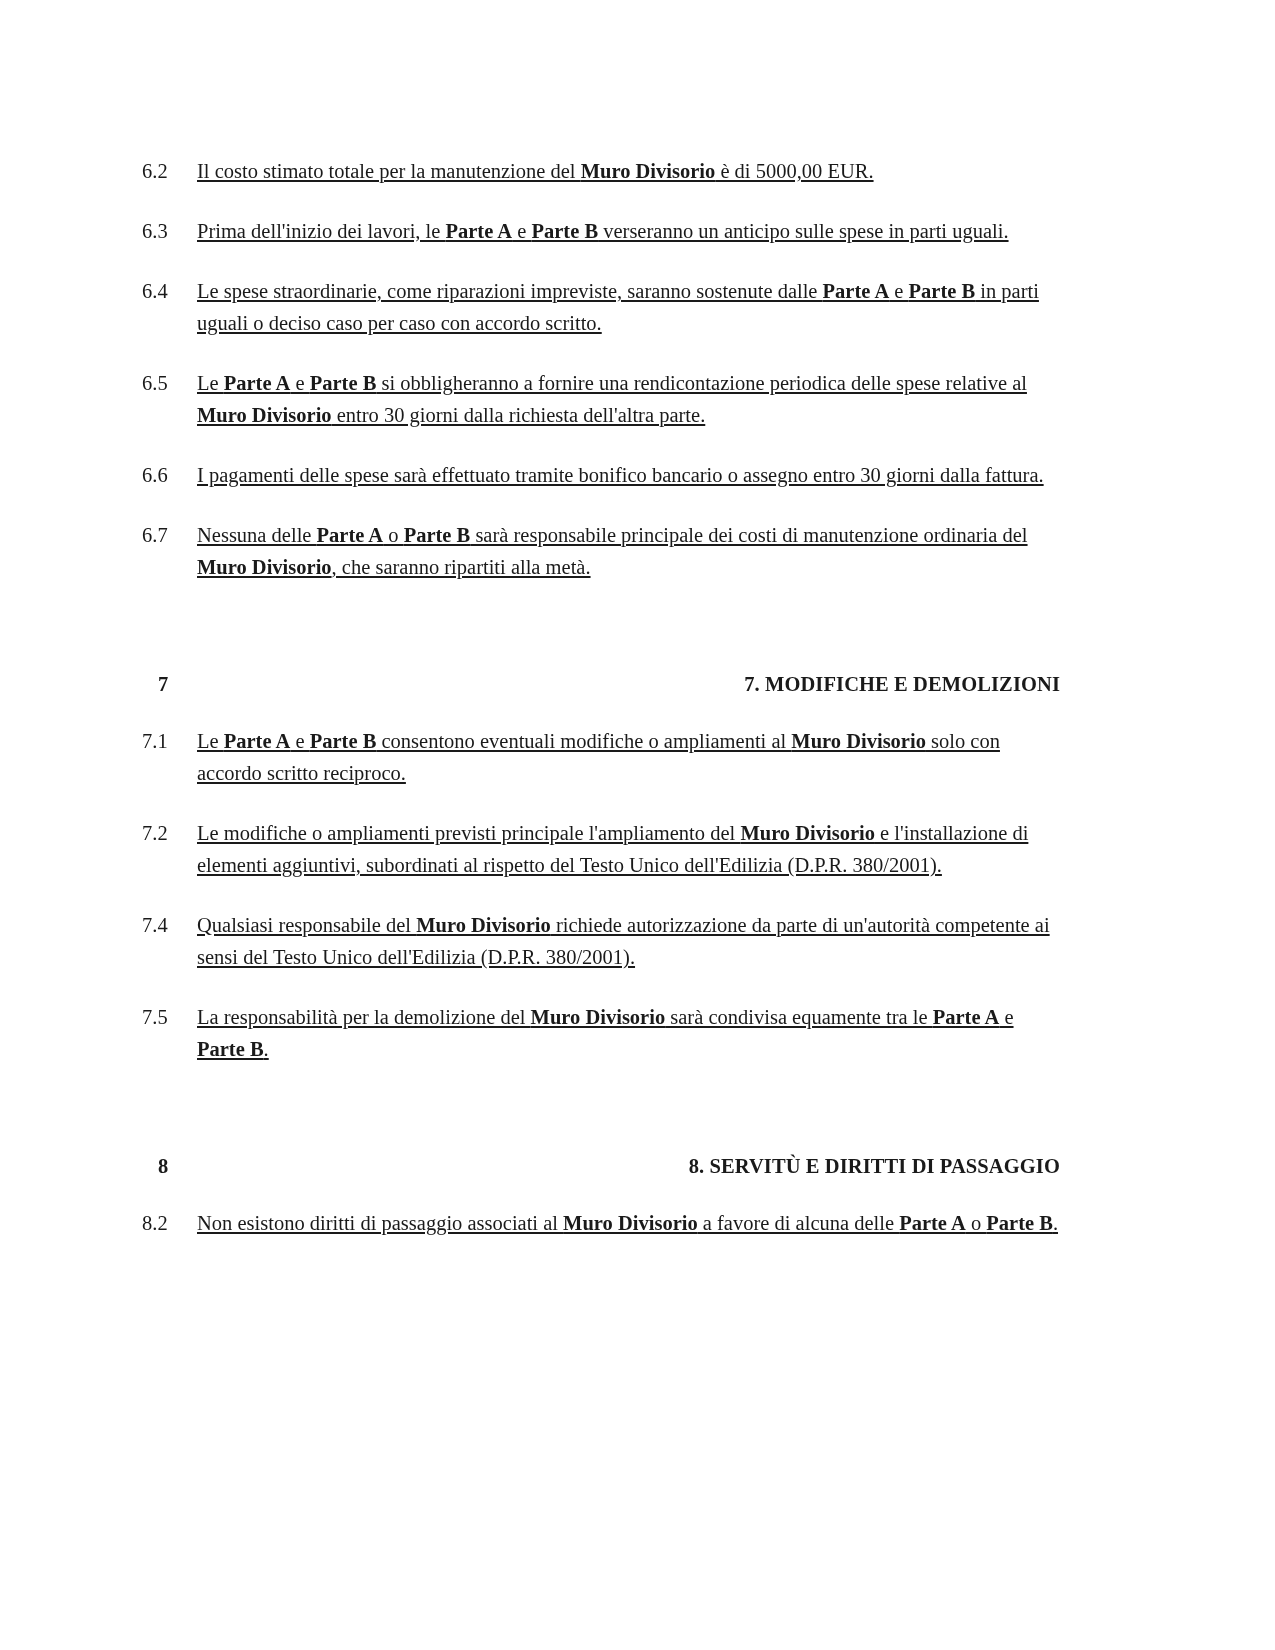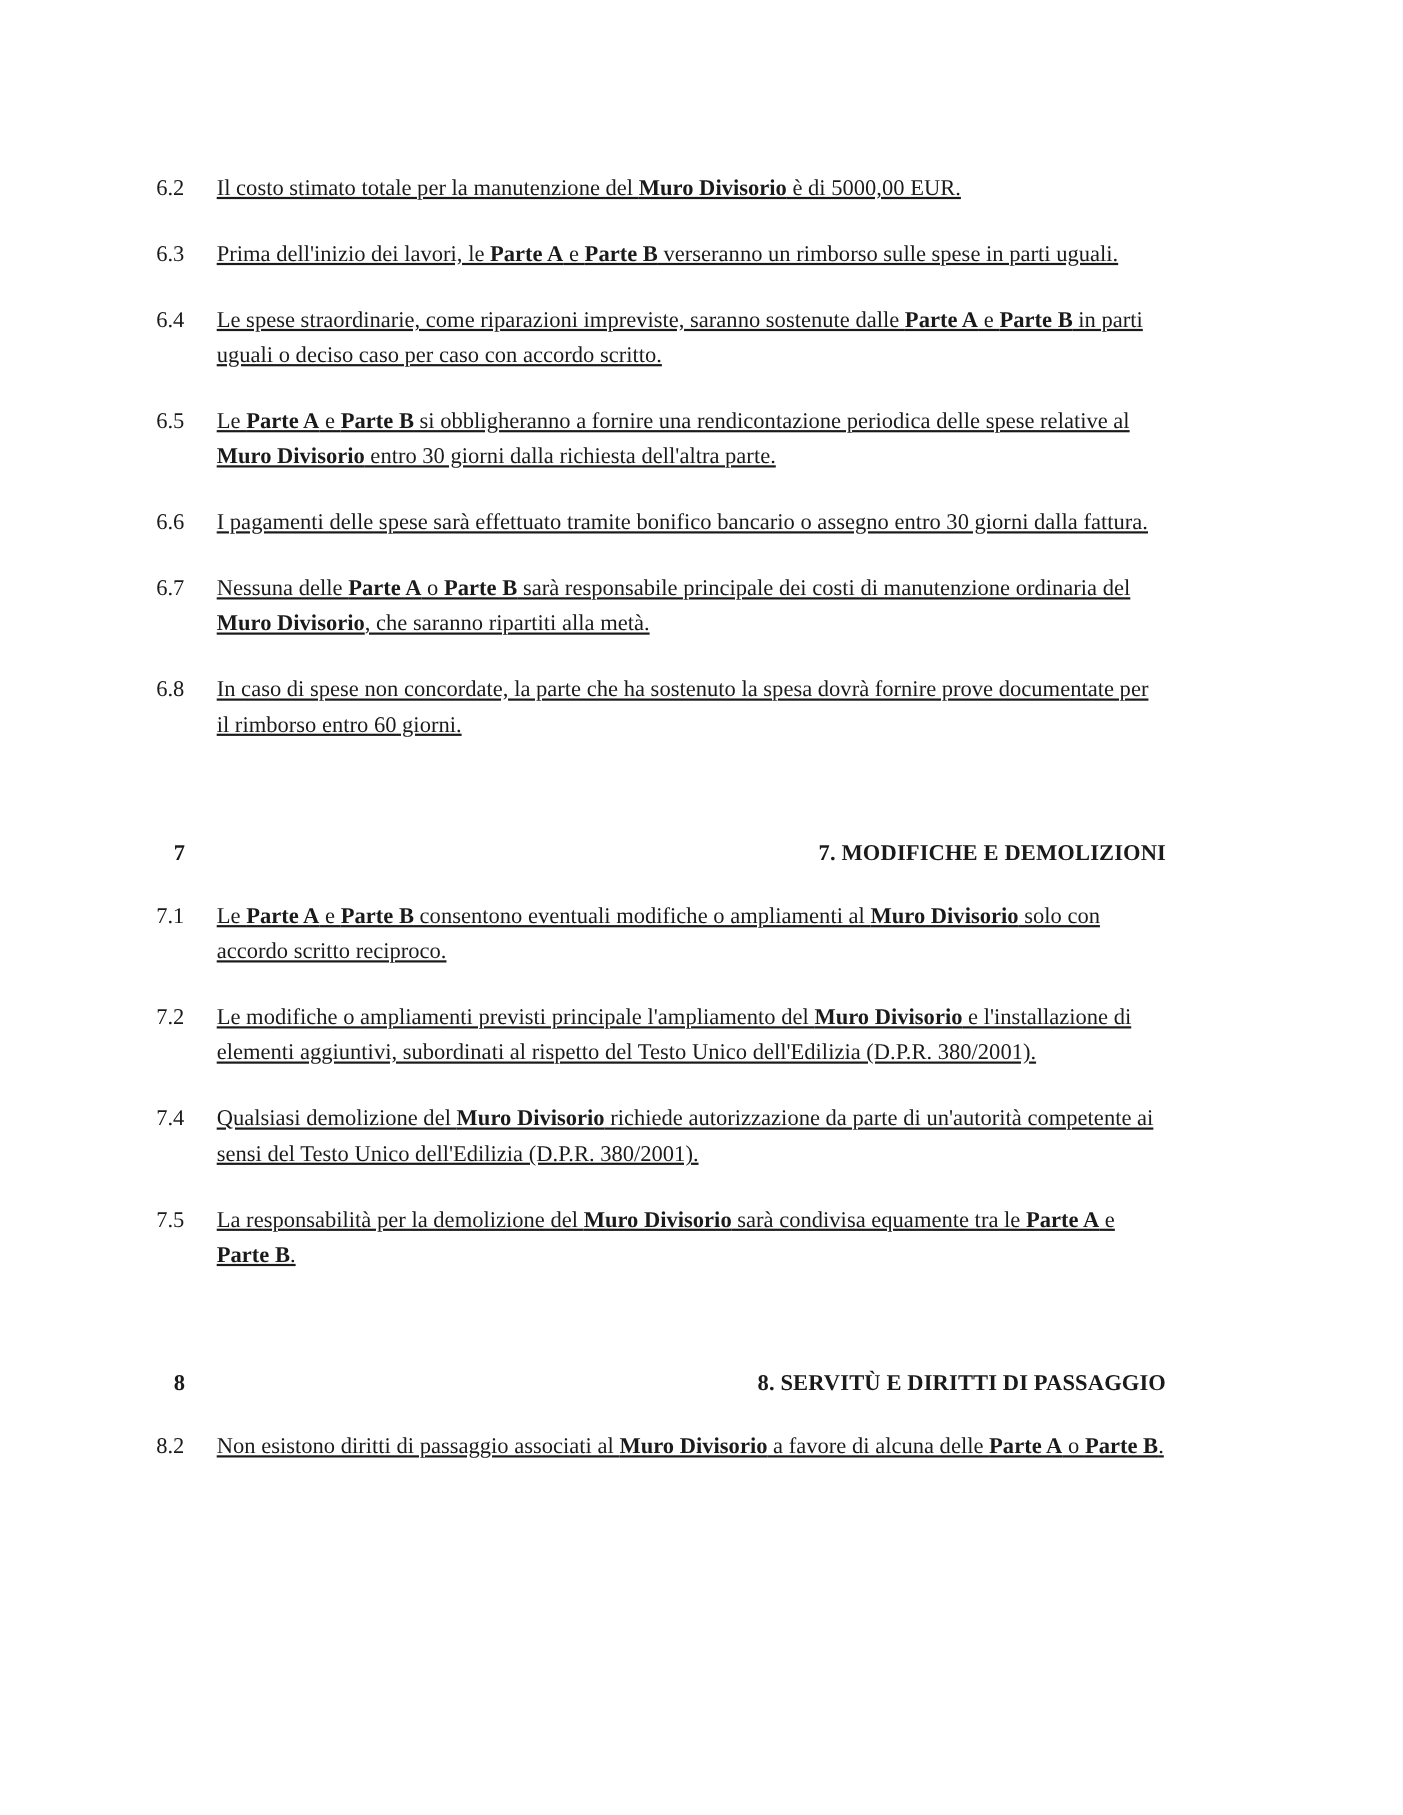--- a/index.html
+++ b/index.html
@@ -85,58 +85,54 @@
 <body>
 
 <div class="page">
   <div class="doc-body" id="doc-body">
       <div class="clause">
         <div class="num">6.2</div>
         <div class="txt"><span>Il costo stimato totale per la manutenzione del </span><b>Muro Divisorio</b><span> è di 5000,00 EUR.</span></div>
       </div>
       <div class="clause">
         <div class="num">6.3</div>
-        <div class="txt"><span>Prima dell'inizio dei lavori, le </span><b>Parte A</b><span> e </span><b>Parte B</b><span> verseranno un rimborso sulle spese in parti uguali.</span></div>
+        <div class="txt"><span>Prima dell'inizio dei lavori, le </span><b>Parte A</b><span> e </span><b>Parte B</b><span> verseranno un anticipo sulle spese in parti uguali.</span></div>
       </div>
       <div class="clause">
         <div class="num">6.4</div>
         <div class="txt"><span>Le spese straordinarie, come riparazioni impreviste, saranno sostenute dalle </span><b>Parte A</b><span> e </span><b>Parte B</b><span> in parti uguali o deciso caso per caso con accordo scritto.</span></div>
       </div>
       <div class="clause">
         <div class="num">6.5</div>
         <div class="txt"><span>Le </span><b>Parte A</b><span> e </span><b>Parte B</b><span> si obbligheranno a fornire una rendicontazione periodica delle spese relative al </span><b>Muro Divisorio</b><span> entro 30 giorni dalla richiesta dell'altra parte.</span></div>
       </div>
       <div class="clause">
         <div class="num">6.6</div>
         <div class="txt"><span>I pagamenti delle spese sarà effettuato tramite bonifico bancario o assegno entro 30 giorni dalla fattura.</span></div>
       </div>
       <div class="clause">
         <div class="num">6.7</div>
         <div class="txt"><span>Nessuna delle </span><b>Parte A</b><span> o </span><b>Parte B</b><span> sarà responsabile principale dei costi di manutenzione ordinaria del </span><b>Muro Divisorio</b><span>, che saranno ripartiti alla metà.</span></div>
       </div>
-      <div class="clause">
-        <div class="num">6.8</div>
-        <div class="txt"><span>In caso di spese non concordate, la parte che ha sostenuto la spesa dovrà fornire prove documentate per il rimborso entro 60 giorni.</span></div>
-      </div>
       <div class="gap-block"></div>
       <div class="heading">
         <div class="num">7</div>
         <div class="txt">7. MODIFICHE E DEMOLIZIONI</div>
       </div>
       <div class="clause">
         <div class="num">7.1</div>
         <div class="txt"><span>Le </span><b>Parte A</b><span> e </span><b>Parte B</b><span> consentono eventuali modifiche o ampliamenti al </span><b>Muro Divisorio</b><span> solo con accordo scritto reciproco.</span></div>
       </div>
       <div class="clause">
         <div class="num">7.2</div>
         <div class="txt"><span>Le modifiche o ampliamenti previsti principale l'ampliamento del </span><b>Muro Divisorio</b><span> e l'installazione di elementi aggiuntivi, subordinati al rispetto del Testo Unico dell'Edilizia (D.P.R. 380/2001).</span></div>
       </div>
       <div class="clause">
         <div class="num">7.4</div>
-        <div class="txt"><span>Qualsiasi demolizione del </span><b>Muro Divisorio</b><span> richiede autorizzazione da parte di un'autorità competente ai sensi del Testo Unico dell'Edilizia (D.P.R. 380/2001).</span></div>
+        <div class="txt"><span>Qualsiasi responsabile del </span><b>Muro Divisorio</b><span> richiede autorizzazione da parte di un'autorità competente ai sensi del Testo Unico dell'Edilizia (D.P.R. 380/2001).</span></div>
       </div>
       <div class="clause">
         <div class="num">7.5</div>
         <div class="txt"><span>La responsabilità per la demolizione del </span><b>Muro Divisorio</b><span> sarà condivisa equamente tra le </span><b>Parte A</b><span> e </span><b>Parte B</b><span>.</span></div>
       </div>
       <div class="gap-block"></div>
       <div class="heading">
         <div class="num">8</div>
         <div class="txt">8. SERVITÙ E DIRITTI DI PASSAGGIO</div>
       </div>

